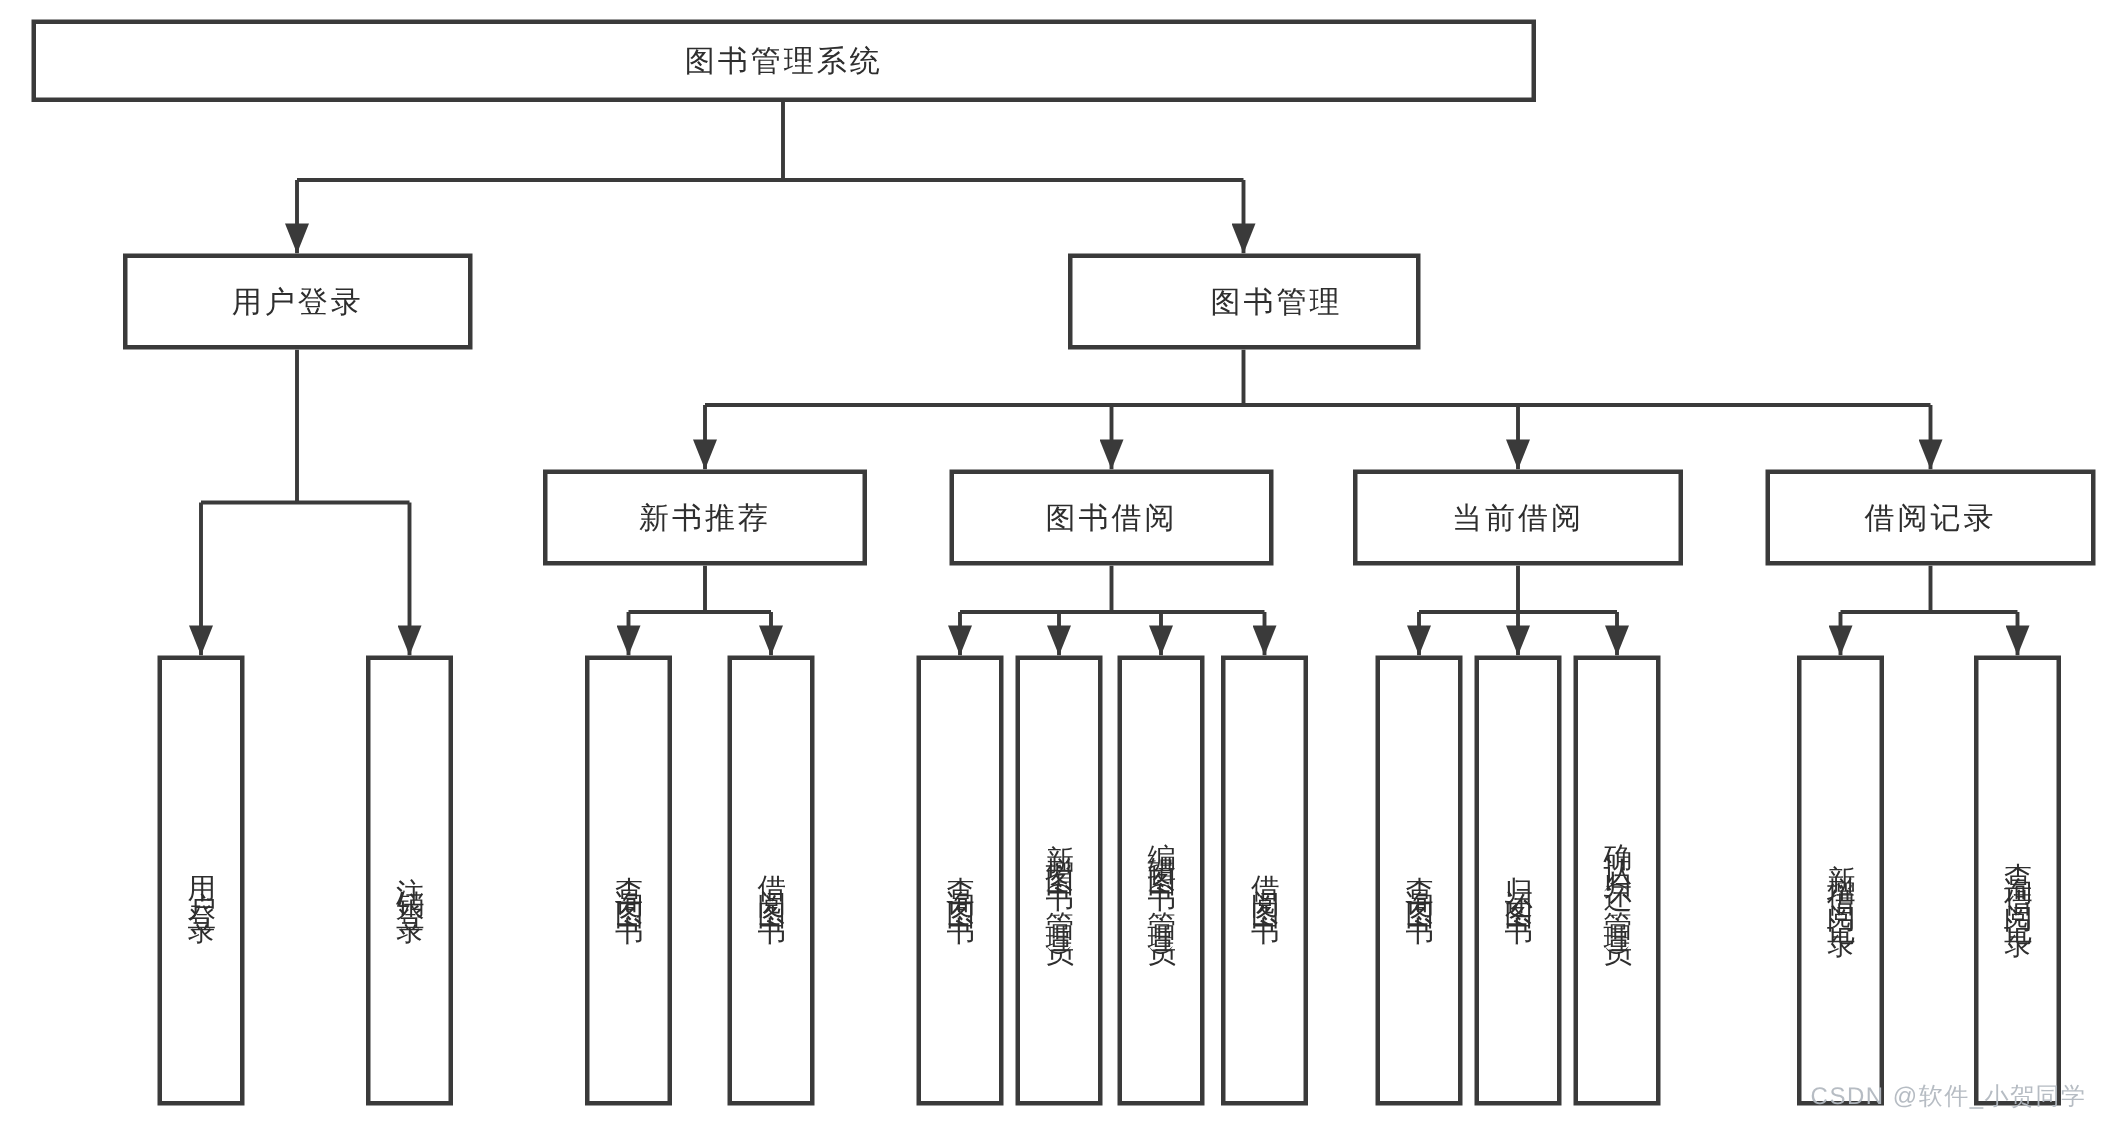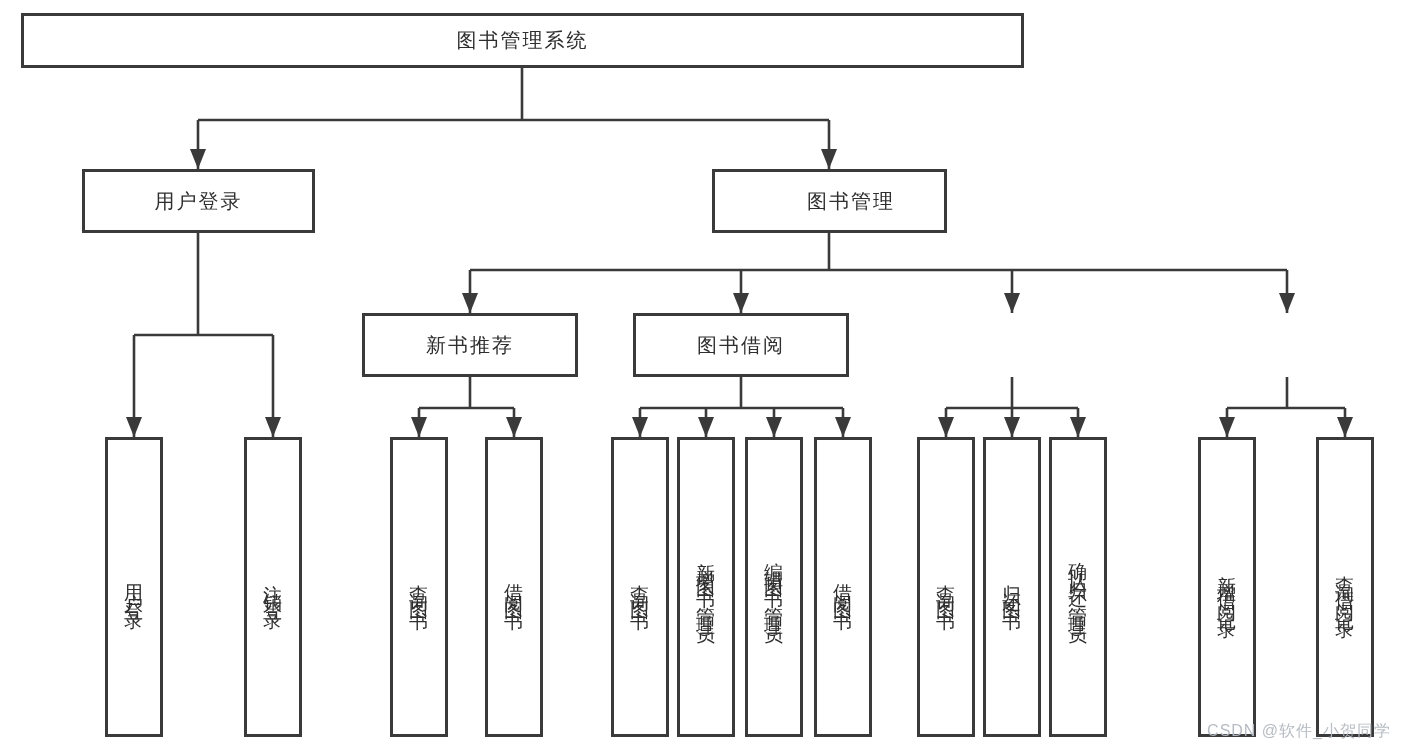--- a/index.html
+++ b/index.html
@@ -112,20 +112,26 @@
   <div class="node h" style="left:712px; top:169px; width:235px; height:64px;padding-left:43px;">
     <span>图书管理</span>
   </div>
 
   <div class="node h" style="left:362px; top:313px; width:216px; height:64px;">
     <span>新书推荐</span>
   </div>
   <div class="node h" style="left:633px; top:313px; width:216px; height:64px;">
     <span>图书借阅</span>
   </div>
+  <div class="node h" style="left:902px; top:313px; width:220px; height:64px;">
+    <span>当前借阅</span>
+  </div>
+  <div class="node h" style="left:1177px; top:313px; width:220px; height:64px;">
+    <span>借阅记录</span>
+  </div>
 
   <div class="node v" style="left:105px; top:437px; width:58px; height:300px;">
     <span>用户登录</span>
   </div>
   <div class="node v" style="left:244px; top:437px; width:58px; height:300px;">
     <span>注销登录</span>
   </div>
 
   <div class="node v" style="left:390px; top:437px; width:58px; height:300px;">
     <span>查询图书</span>

